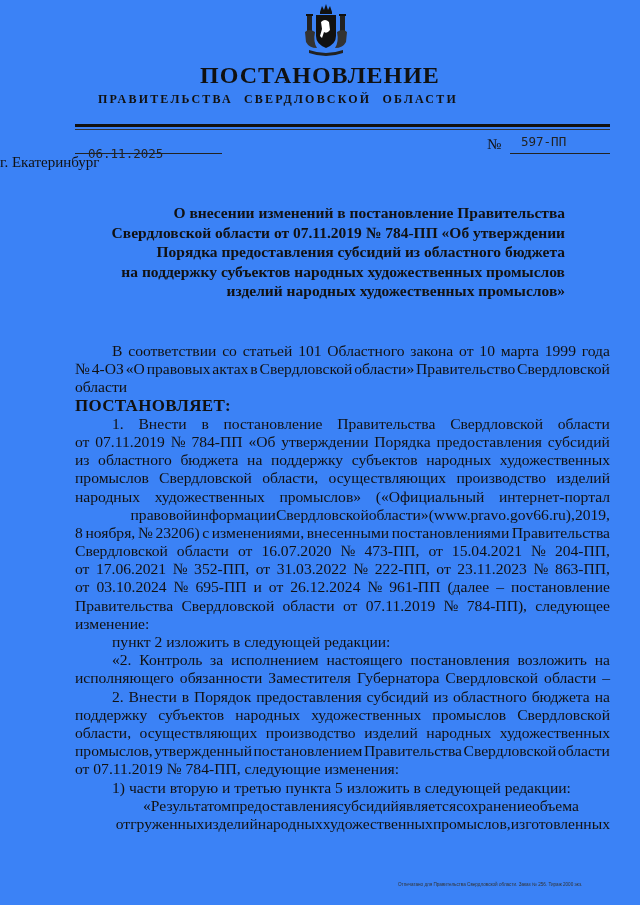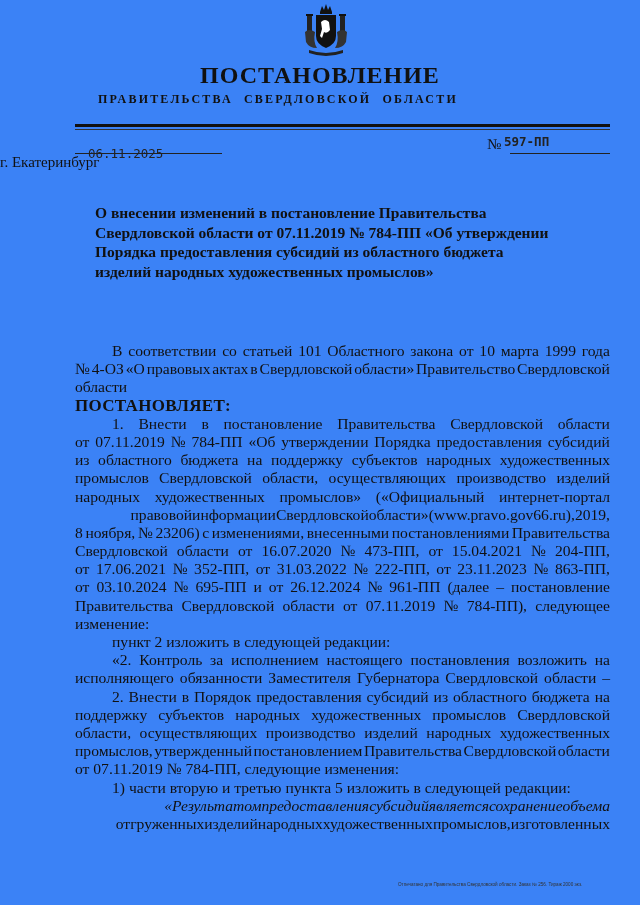--- a/index.html
+++ b/index.html
@@ -13,25 +13,25 @@
     .doc-issuer { position: absolute; left: 0; width: 556px; top: 92px; text-align: center;
       font-family: "Liberation Serif", "DejaVu Serif", serif; font-weight: bold; font-size: 12px; letter-spacing: 2.2px; word-spacing: 6px; color: #111; }
 
     .rule-thick { position: absolute; left: 75px; width: 535px; top: 124px; height: 3px; background: #111; }
     .rule-thin { position: absolute; left: 75px; width: 535px; top: 129px; height: 1px; background: #333; }
 
     .date-field { position: absolute; left: 75px; top: 134px; width: 147px; height: 19px; border-bottom: 1px solid #222; }
     .date-value { position: absolute; left: 88px; top: 134px; font-family: "DejaVu Sans Mono", "Liberation Mono", monospace; font-size: 12.5px; color: #222; margin-top: 12px; }
     .num-label { position: absolute; left: 487px; top: 136px; font-family: "Liberation Serif", serif; font-size: 15px; }
     .num-field { position: absolute; left: 510px; top: 134px; width: 100px; height: 19px; border-bottom: 1px solid #222; }
-    .num-value { position: absolute; left: 504px; top: 134px; font-family: "DejaVu Sans Mono", "Liberation Mono", monospace; font-size: 12.5px; color: #222; font-weight: bold; }
+    .num-value { position: absolute; left: 521px; top: 134px; font-family: "DejaVu Sans Mono", "Liberation Mono", monospace; font-size: 12.5px; color: #222; }
     .city { position: absolute; left: 0; width: 640px; top: 154px; text-align: left;
       font-family: "Liberation Serif", serif; font-size: 15px; }
 
-    .doc-title { position: absolute; left: 95px; width: 470px; top: 203px; text-align: left;
+    .doc-title { position: absolute; left: 95px; width: 470px; top: 203px; text-align: right;
       font-family: "Liberation Serif", "DejaVu Serif", serif; font-weight: bold; font-size: 15.5px; line-height: 19.5px; }
     .doc-title div { white-space: nowrap; }
 
     .body { position: absolute; left: 75px; width: 535px; top: 342px;
       font-family: "Liberation Serif", "DejaVu Serif", serif; font-size: 15.6px; line-height: 18.2px; }
     .line { white-space: nowrap; text-align: justify; text-align-last: justify; height: 18.2px; overflow: visible; }
     .line.last { text-align-last: left; }
     .ind { padding-left: 37px; }
     .resolves { font-weight: bold; font-size: 17px; letter-spacing: 0.3px; height: 18.2px; }
 
@@ -71,20 +71,21 @@
   <div class="date-value">06.11.2025</div>
   <div class="num-label">№</div>
   <div class="num-field"></div>
   <div class="num-value">597-ПП</div>
   <div class="city">г. Екатеринбург</div>
 
   <div class="doc-title">
     <div>О внесении изменений в постановление Правительства</div>
     <div>Свердловской области от 07.11.2019 № 784-ПП «Об утверждении</div>
     <div>Порядка предоставления субсидий из областного бюджета</div>
+    <div>на поддержку субъектов народных художественных промыслов</div>
     <div>изделий народных художественных промыслов»</div>
   </div>
 
   <div class="body">
     <div>
       <div class="line ind" style="display: flex; justify-content: space-between;">
           <span>В</span>
           <span>соответствии</span>
           <span>со</span>
           <span>статьей</span>
@@ -296,21 +297,21 @@
           <span>области</span>
         </div>
       <div class="line last">от 07.11.2019 № 784-ПП, следующие изменения:</div>
     </div>
 
     <div>
       <div class="line ind last">1) части вторую и третью пункта 5 изложить в следующей редакции:</div>
     </div>
 
     <div>
-      <div class="line ind" style="display: flex; justify-content: flex-end; font-style: italic;">
+      <div class="line ind" style="display: flex; justify-content: center;">
           <span>«Результатом</span>
           <span>предоставления</span>
           <span>субсидий</span>
           <span>является</span>
           <span>сохранение</span>
           <span>объема</span>
         </div>
       <div class="line" style="display: flex; justify-content: flex-end;">
           <span>отгруженных</span>
           <span>изделий</span>

